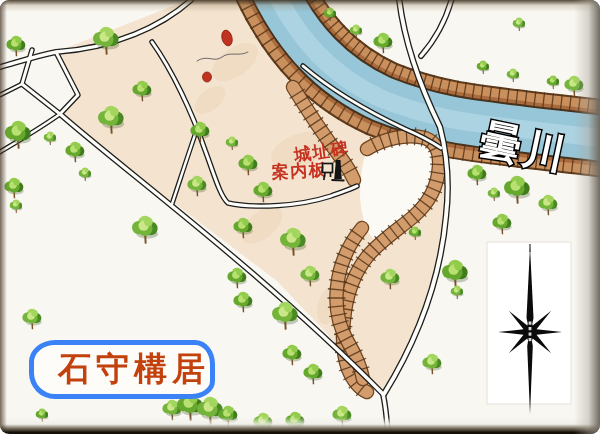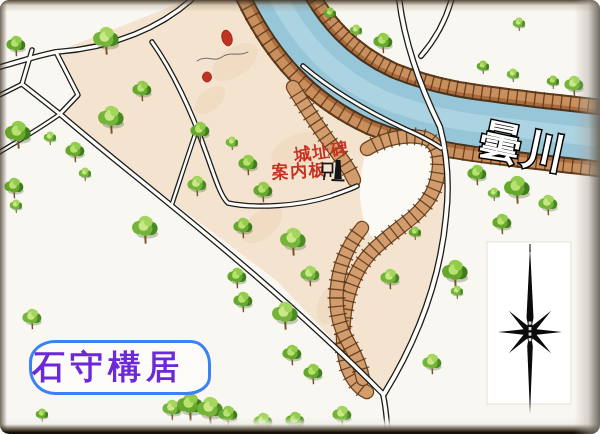--- a/index.html
+++ b/index.html
@@ -1,24 +1,24 @@
 <!DOCTYPE html>
 <html><head>
 <meta charset="utf-8">
 <style>
   html,body{margin:0;padding:0;background:#ffffff;}
   .frame{position:relative;width:600px;height:434px;background:#120c06;border-radius:9px;overflow:hidden;
          font-family:"DejaVu Sans",sans-serif;}
   .paper{position:absolute;inset:0;border-radius:9px;background:#f9f7f1;overflow:hidden;}
   .paper svg{position:absolute;left:0;top:0;}
   .title-box{position:absolute;left:29px;top:340px;width:176px;height:49px;
-             border:3px solid #3b82f6;border-radius:26px 20px 24px 26px / 22px 24px 18px 26px;
-             background:#fdfcf8;display:flex;align-items:center;justify-content:flex-start;
+             border:5px solid #3b82f6;border-radius:26px 20px 24px 26px / 22px 24px 18px 26px;
+             background:#fdfcf8;display:flex;align-items:center;justify-content:flex-end;
              font-family:"Liberation Serif","DejaVu Serif",serif;font-weight:700;
-             font-size:33px;letter-spacing:5px;color:#6d28d9;line-height:1;}
+             font-size:33px;letter-spacing:5px;color:#c2410c;line-height:1;}
   .edge{position:absolute;pointer-events:none;}
   .edge-t{top:0;left:0;right:0;height:12px;
           background:linear-gradient(180deg,rgba(56,42,24,.85),rgba(130,108,75,.25) 45%,rgba(255,255,255,0));}
   .edge-b{bottom:0;left:0;right:0;height:17px;
           background:linear-gradient(0deg,#160f08 10%,#7c7363 34%,rgba(240,238,232,.85) 58%,rgba(255,255,255,0));}
   .edge-r{top:0;bottom:0;right:0;width:26px;
           background:linear-gradient(270deg,#6f6a60,rgba(170,165,155,.45) 45%,rgba(255,255,255,0));}
   .edge-l{top:0;bottom:0;left:0;width:7px;
           background:linear-gradient(90deg,rgba(60,45,28,.7),rgba(255,255,255,0));}
   text{font-family:"DejaVu Sans",sans-serif;}

